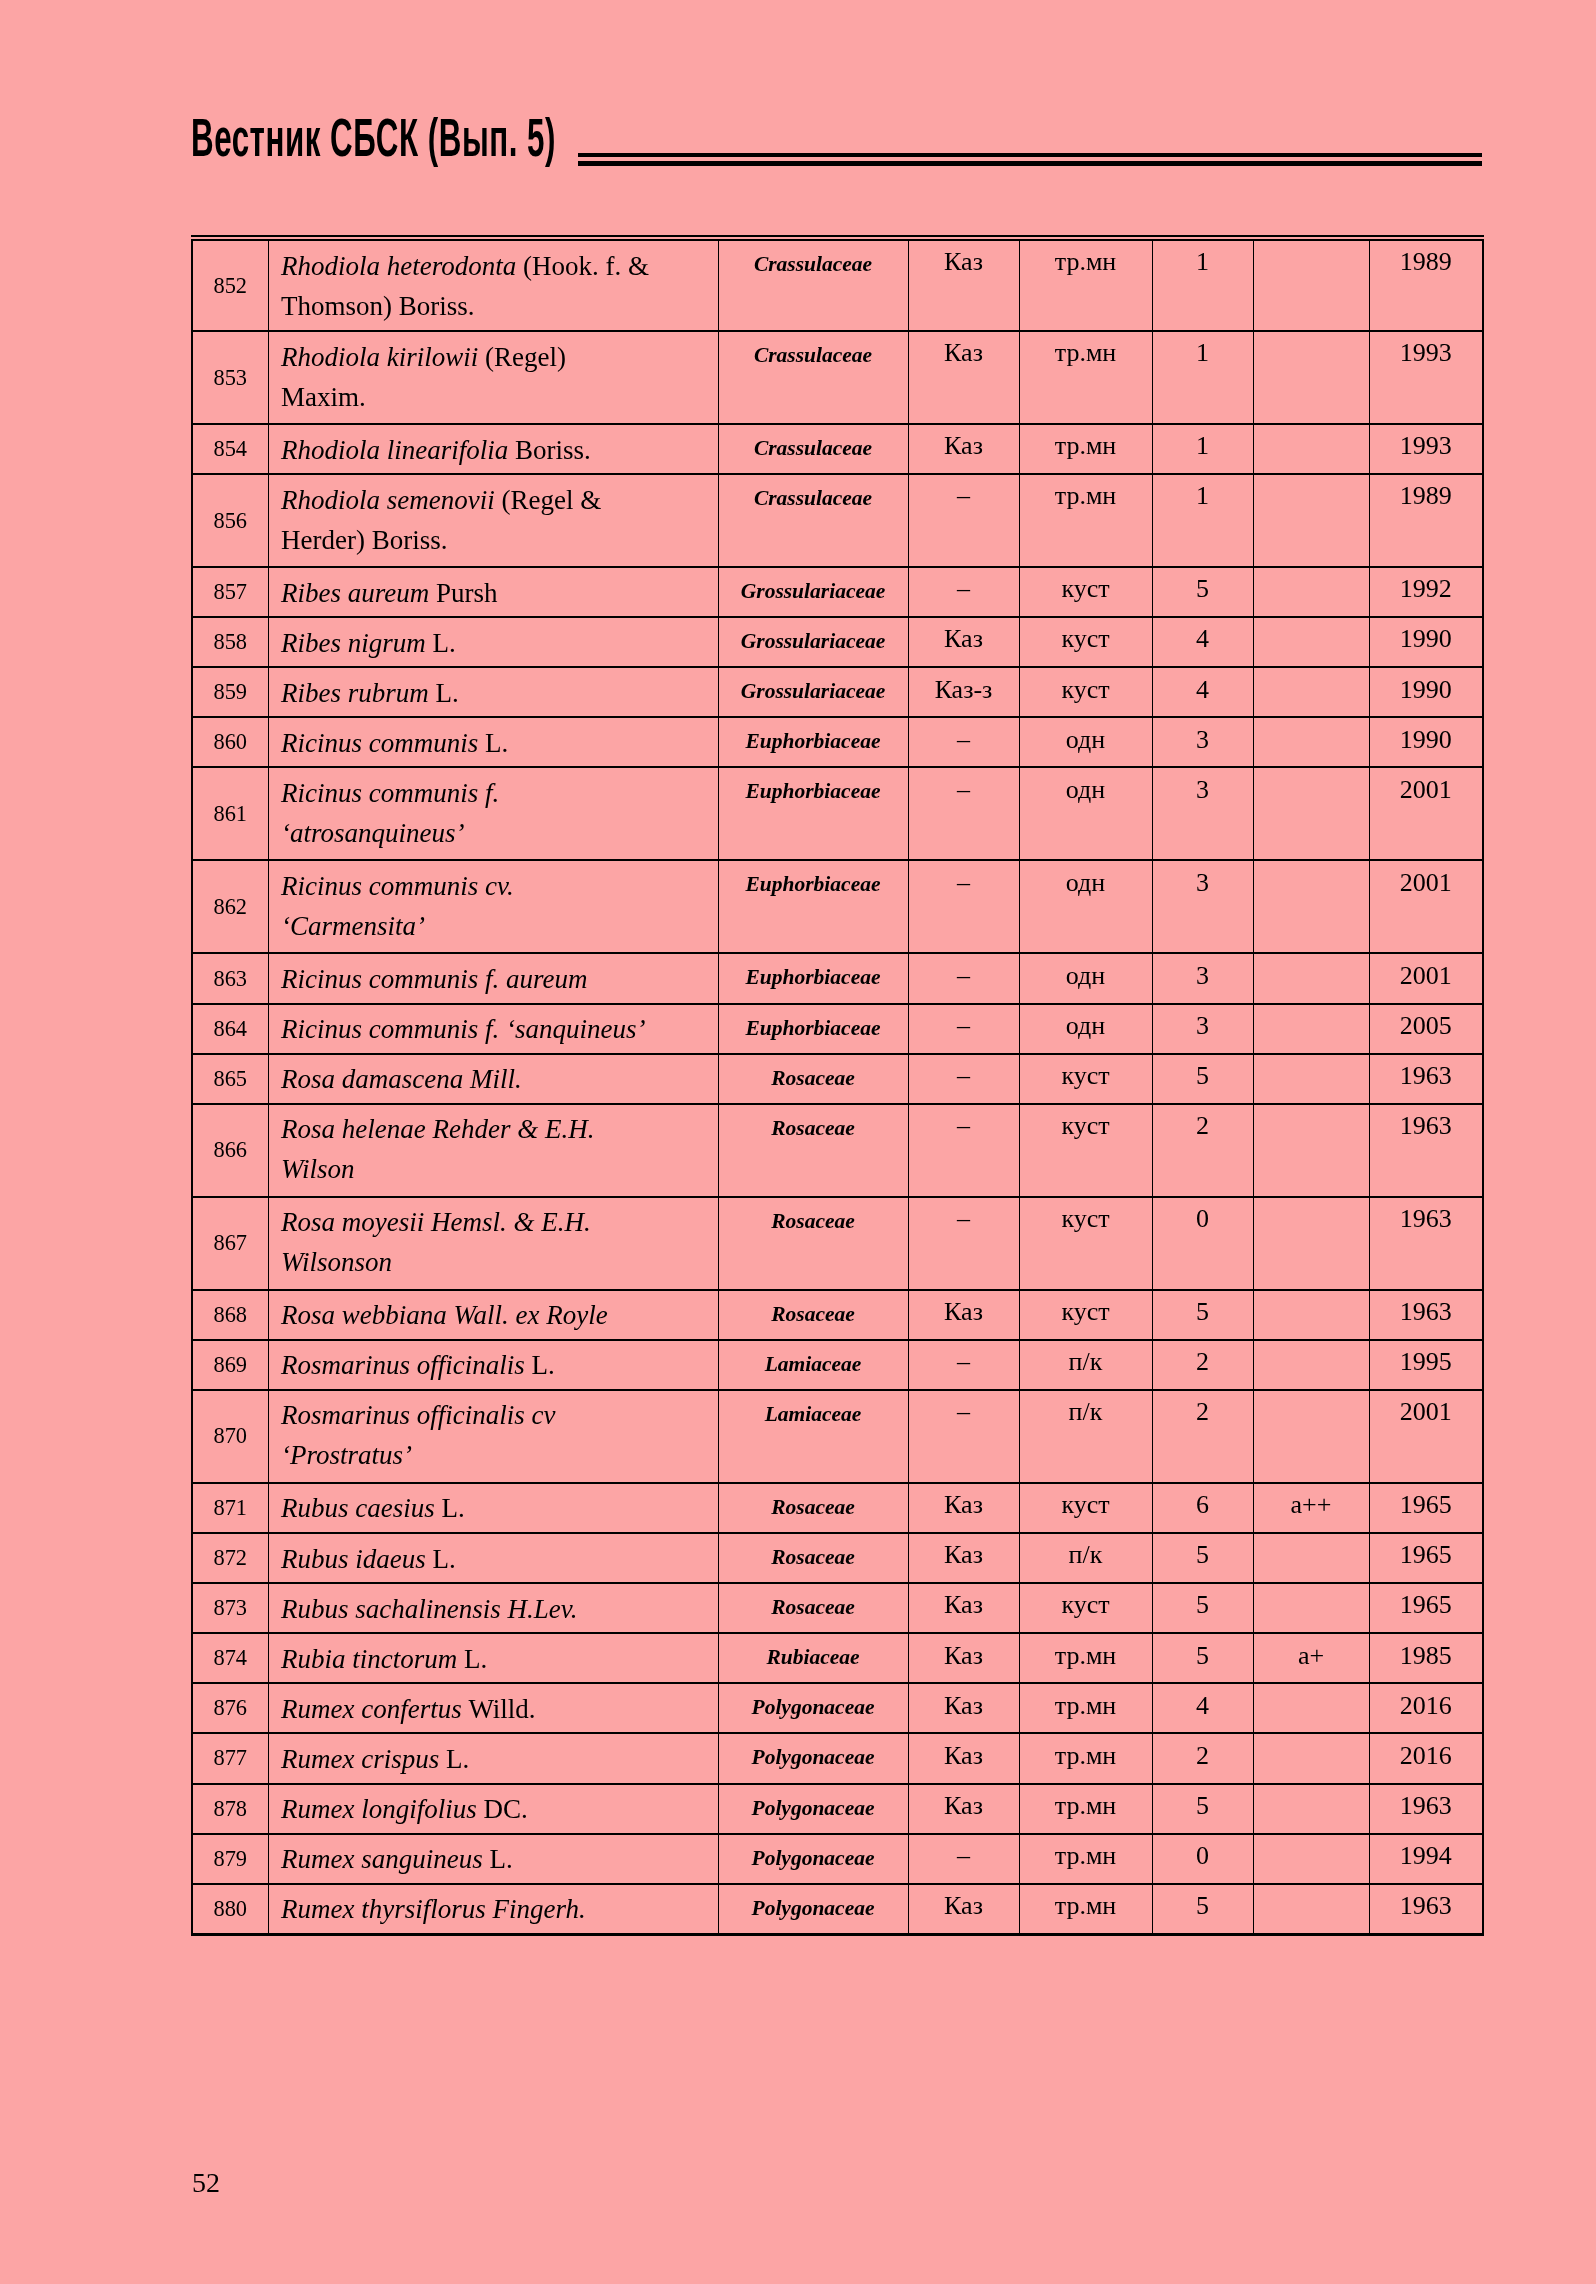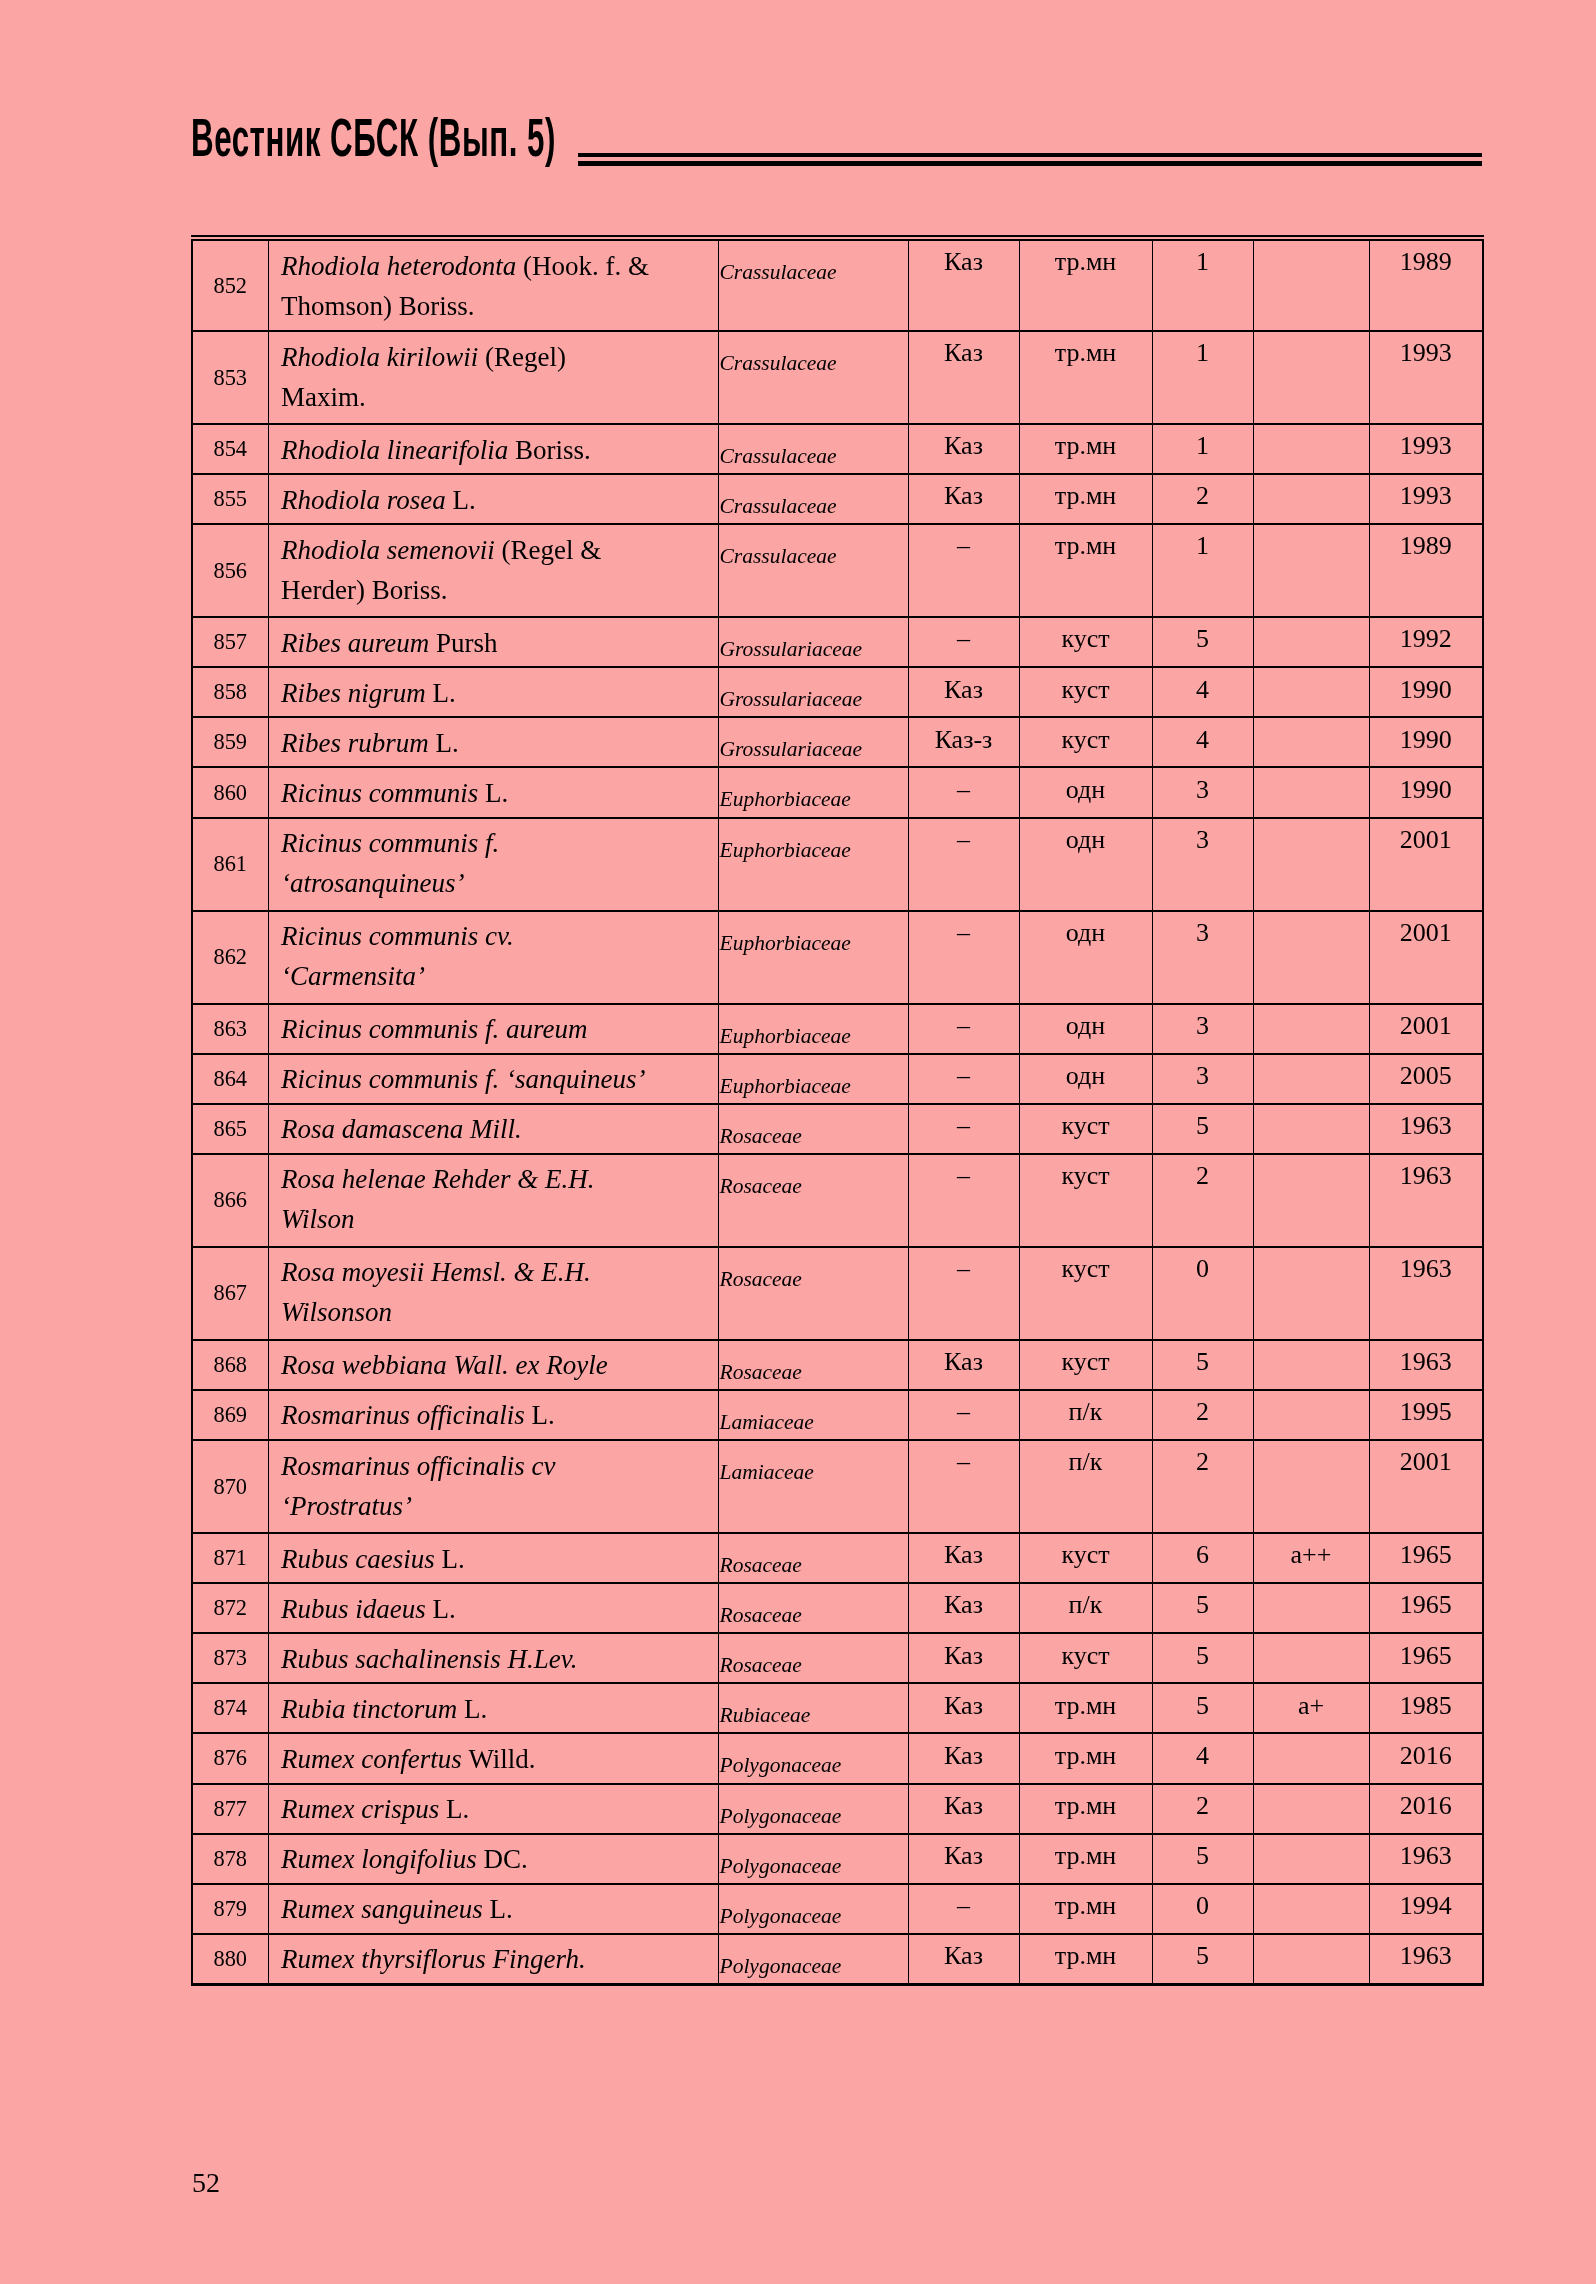--- a/index.html
+++ b/index.html
@@ -32,22 +32,22 @@
     border:1.8px solid #000; border-top-width:2.7px; border-bottom-width:2.7px;
     overflow:hidden;
   }
   tr.row { height:44px; }
   tr.row.tall { height:93px; }
   .c-no   { font-size:22.4px; text-align:center; vertical-align:middle; }
   .c-name { font-size:27px; line-height:40px; text-align:left;
             vertical-align:top; padding:4.5px 7.2px 3.6px 12.5px; }
   .c-name .it { font-style:italic;margin-top:48px; }
   .c-name .rm { font-style:normal; }
-  .c-fam  { font-size:21.5px; font-style:italic; 
-            vertical-align:top; padding-top:19px; }
+  .c-fam  { font-size:21.5px; font-style:italic; text-align:center;
+            vertical-align:top; padding-top:11px;font-weight:bold; }
   .c-org, .c-form, .c-qty, .c-note, .c-year {
             font-size:26px; text-align:center; vertical-align:top; padding-top:6.3px; }
   
   .page-num { position:absolute; left:192px; top:2123px; font-size:28px;margin-top:44px; }
 </style>
 </head>
 <body>
 
 <div class="page">
 
@@ -93,30 +93,20 @@
         <tr class="row">
           <td class="c-no">854</td>
           <td class="c-name"><span class="it">Rhodiola linearifolia </span><span class="rm">Boriss.</span></td>
           <td class="c-fam">Crassulaceae</td>
           <td class="c-org">Каз</td>
           <td class="c-form">тр.мн</td>
           <td class="c-qty">1</td>
           <td class="c-note"></td>
           <td class="c-year">1993</td>
         </tr>
-        <tr class="row">
-          <td class="c-no">855</td>
-          <td class="c-name"><span class="it">Rhodiola rosea </span><span class="rm">L.</span></td>
-          <td class="c-fam">Crassulaceae</td>
-          <td class="c-org">Каз</td>
-          <td class="c-form">тр.мн</td>
-          <td class="c-qty">2</td>
-          <td class="c-note"></td>
-          <td class="c-year">1993</td>
-        </tr>
         <tr class="row tall">
           <td class="c-no">856</td>
           <td class="c-name"><span class="it">Rhodiola semenovii </span><span class="rm">(Regel &amp;</span><br><span class="rm">Herder) Boriss.</span></td>
           <td class="c-fam">Crassulaceae</td>
           <td class="c-org">–</td>
           <td class="c-form">тр.мн</td>
           <td class="c-qty">1</td>
           <td class="c-note"></td>
           <td class="c-year">1989</td>
         </tr>

